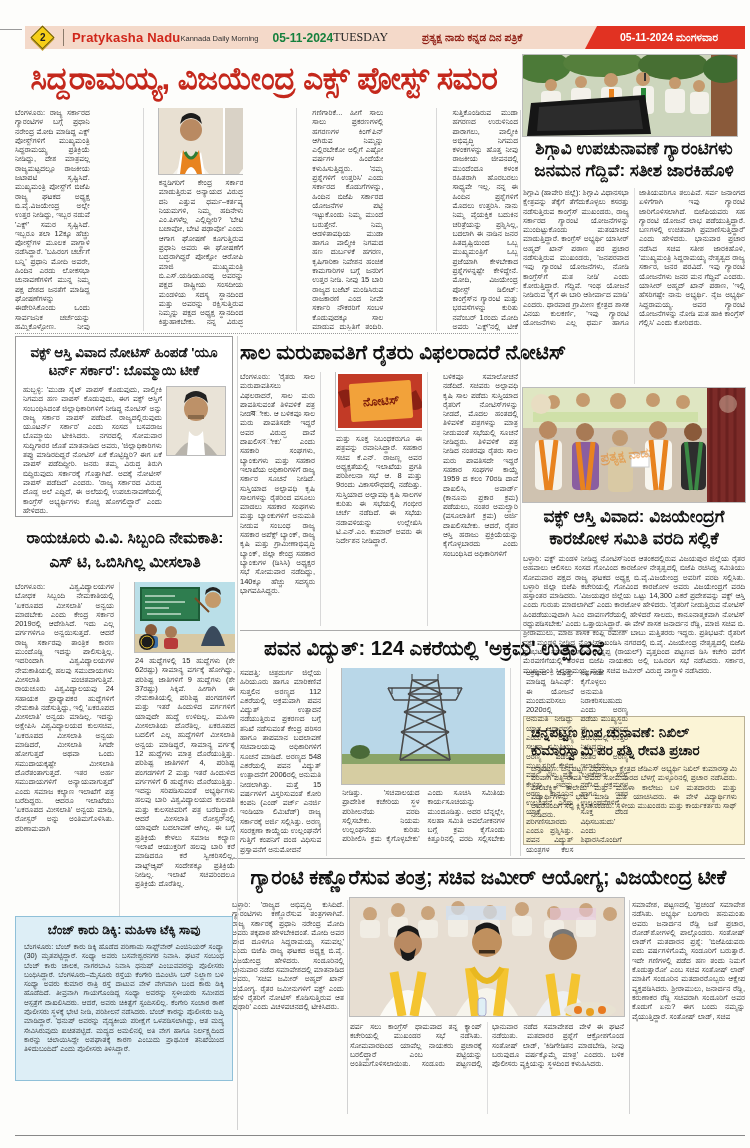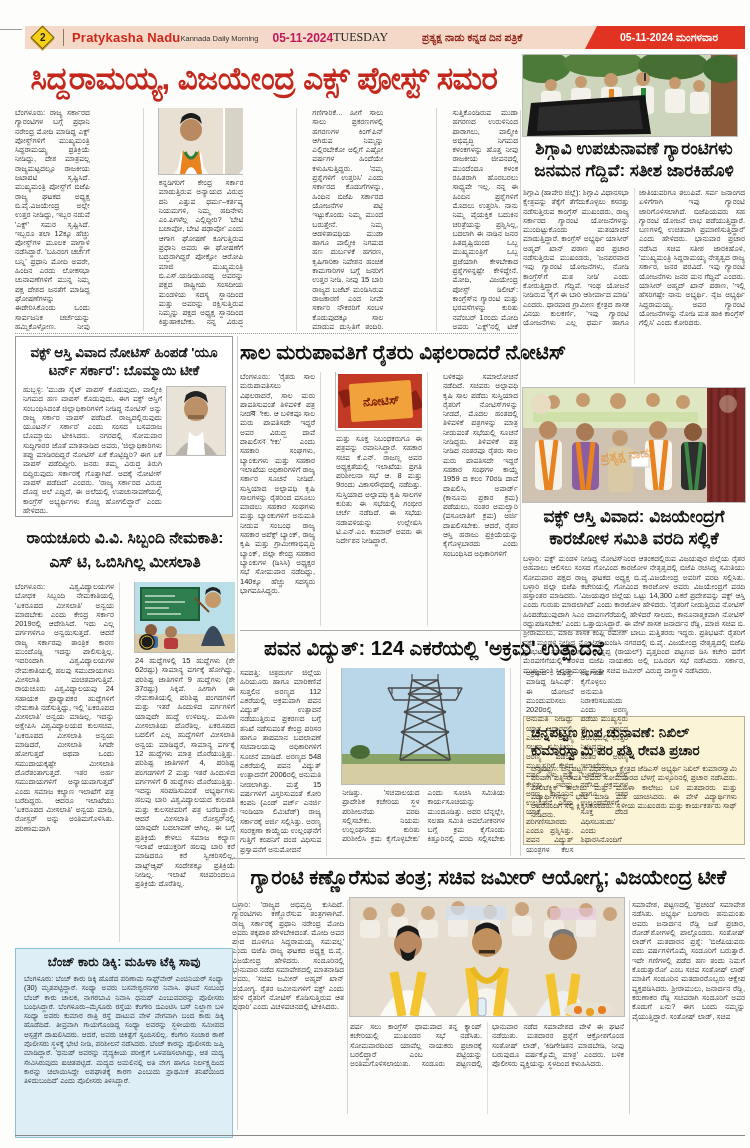--- a/index.html
+++ b/index.html
@@ -15,21 +15,21 @@
     position:absolute;left:25px;top:26px;width:720px;height:23px;
     background:#f4d9c9;display:flex;align-items:center;
   }
   .diamond{width:15px;height:15px;background:#f6cf17;border:1px solid #6b5a10;
     transform:rotate(45deg);margin-left:9px;display:flex;align-items:center;justify-content:center;
     box-shadow:1px 1px 0 #c9a23a;}
   .diamond span{transform:rotate(-45deg);font-size:10px;font-weight:bold;color:#222;}
   .mast-div{width:1px;height:17px;background:#8a7a6a;margin:0 8px 0 12px;}
   .paper-name{color:#d0271b;font-weight:bold;font-size:13px;letter-spacing:.2px;}
   .paper-sub{color:#333;font-size:7.5px;margin-top:2px;}
-  .date-en{color:#be185d;font-weight:bold;font-size:12px;margin-left:14px;}
+  .date-en{color:#15803d;font-weight:bold;font-size:12px;margin-left:14px;}
   .day-en{color:#222;font-weight:normal;font-size:12px;font-family:"Liberation Serif",serif;}
   .tagline{color:#8d1a10;font-weight:bold;font-size:10.5px;margin-left:34px;}
   .date-kn{
     position:absolute;right:0;top:0;height:23px;min-width:160px;background:#e13222;
     color:#fff;font-weight:bold;font-size:10.5px;display:flex;align-items:center;justify-content:center;
     clip-path:polygon(12px 0,100% 0,100% 100%,0 100%);padding:0 8px 0 16px;box-sizing:border-box;}
   
   .h-lead{position:absolute;left:10px;top:52px;width:508px;height:52px;line-height:54px;
     font-size:31px;font-weight:bold;color:#c4281c;text-align:center;white-space:nowrap;letter-spacing:-.5px;}
   .h2k{font-weight:bold;color:#111;text-align:center;}
@@ -50,21 +50,21 @@
   .mc2{column-count:2;column-gap:10px;column-rule:1px solid #ddd;}
   
   .hr-dot{position:absolute;height:0;border-top:1px dotted #999;}
   .hr-solid{position:absolute;height:0;border-top:1px solid #aaa;}
   .vr{position:absolute;width:0;border-left:1px solid #d2d2d2;}
   
   .box-bommai{position:absolute;left:15px;top:336px;width:218px;height:181px;
     border:1px solid #9a9a9a;box-sizing:border-box;padding:5px 7px;background:#fff;}
   .box-yellow{position:absolute;left:523px;top:716px;width:222px;height:129px;
     background:#fbf4d6;border:1px solid #b9b094;box-sizing:border-box;padding:5px 7px;}
-  .box-blue{position:absolute;left:15px;top:948px;width:218px;height:190px;
+  .box-blue{position:absolute;left:15px;top:916px;width:218px;height:165px;
     background:#ddeef6;border:1px solid #8fc0d8;box-sizing:border-box;padding:5px 8px;}
   .float-photo{float:right;margin:2px 0 3px 5px;}
   svg{display:block;}
   .photo-frame{outline:1px solid #bbb;}
 </style>
 </head>
 <body>
 
 <div class="page">
 

